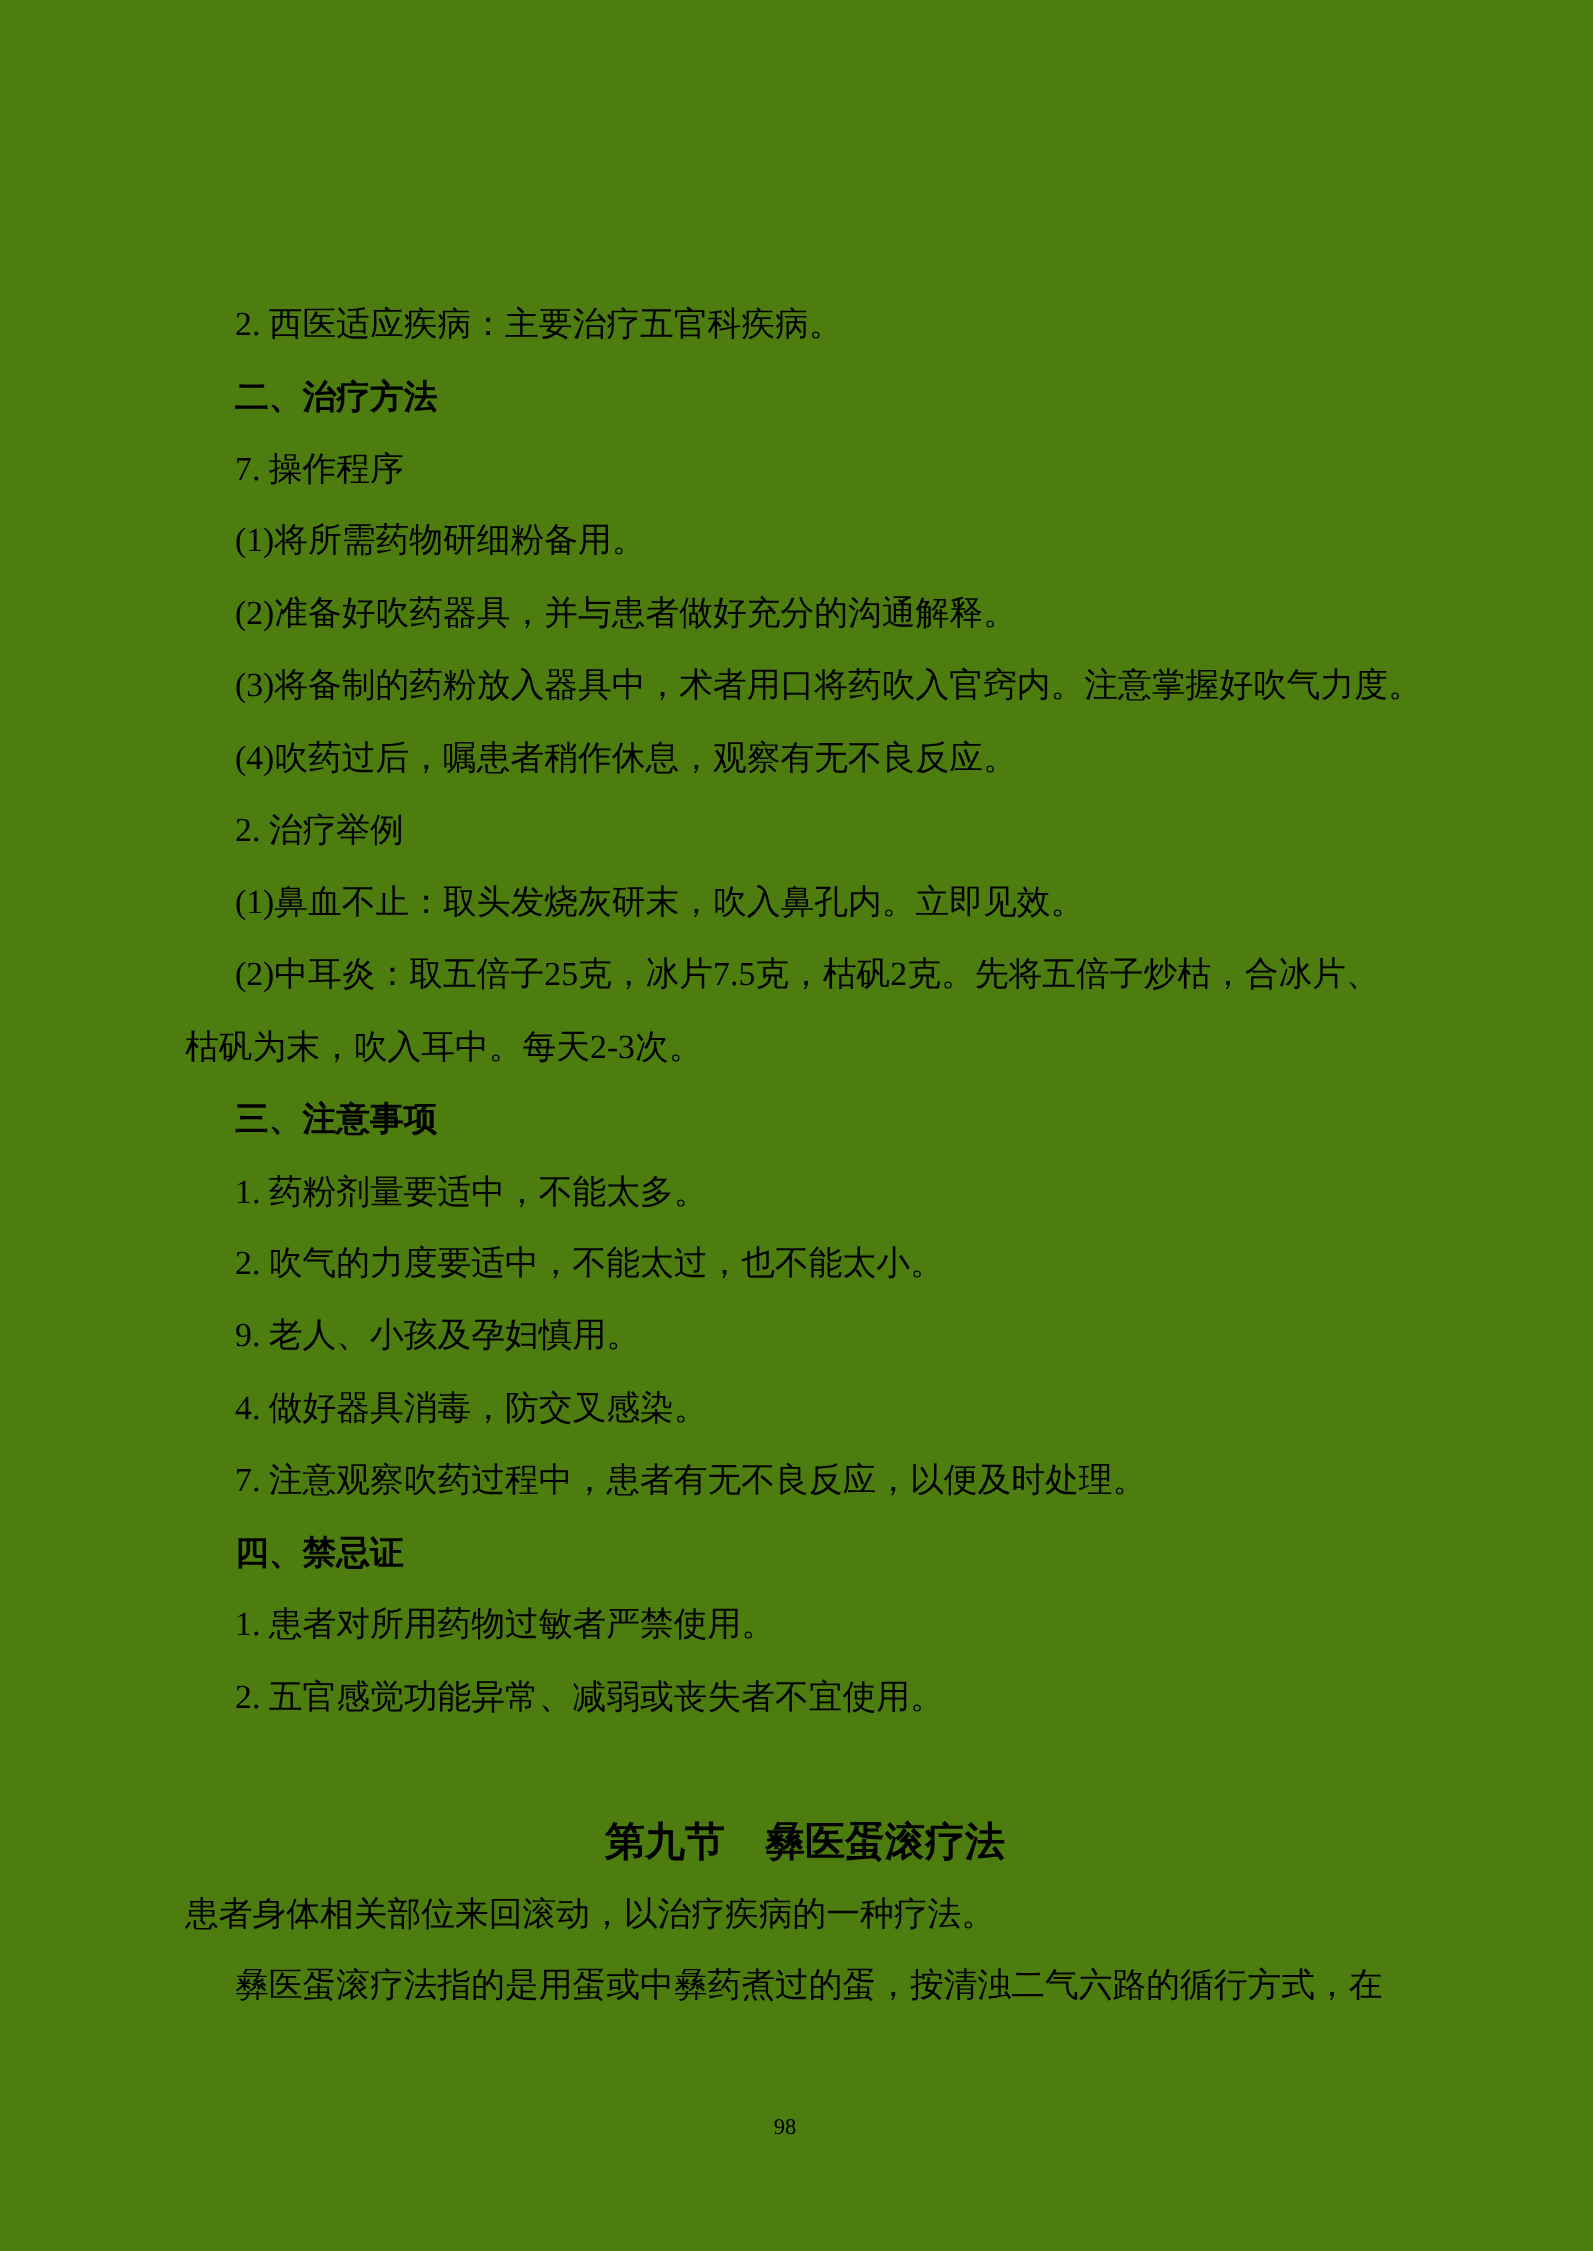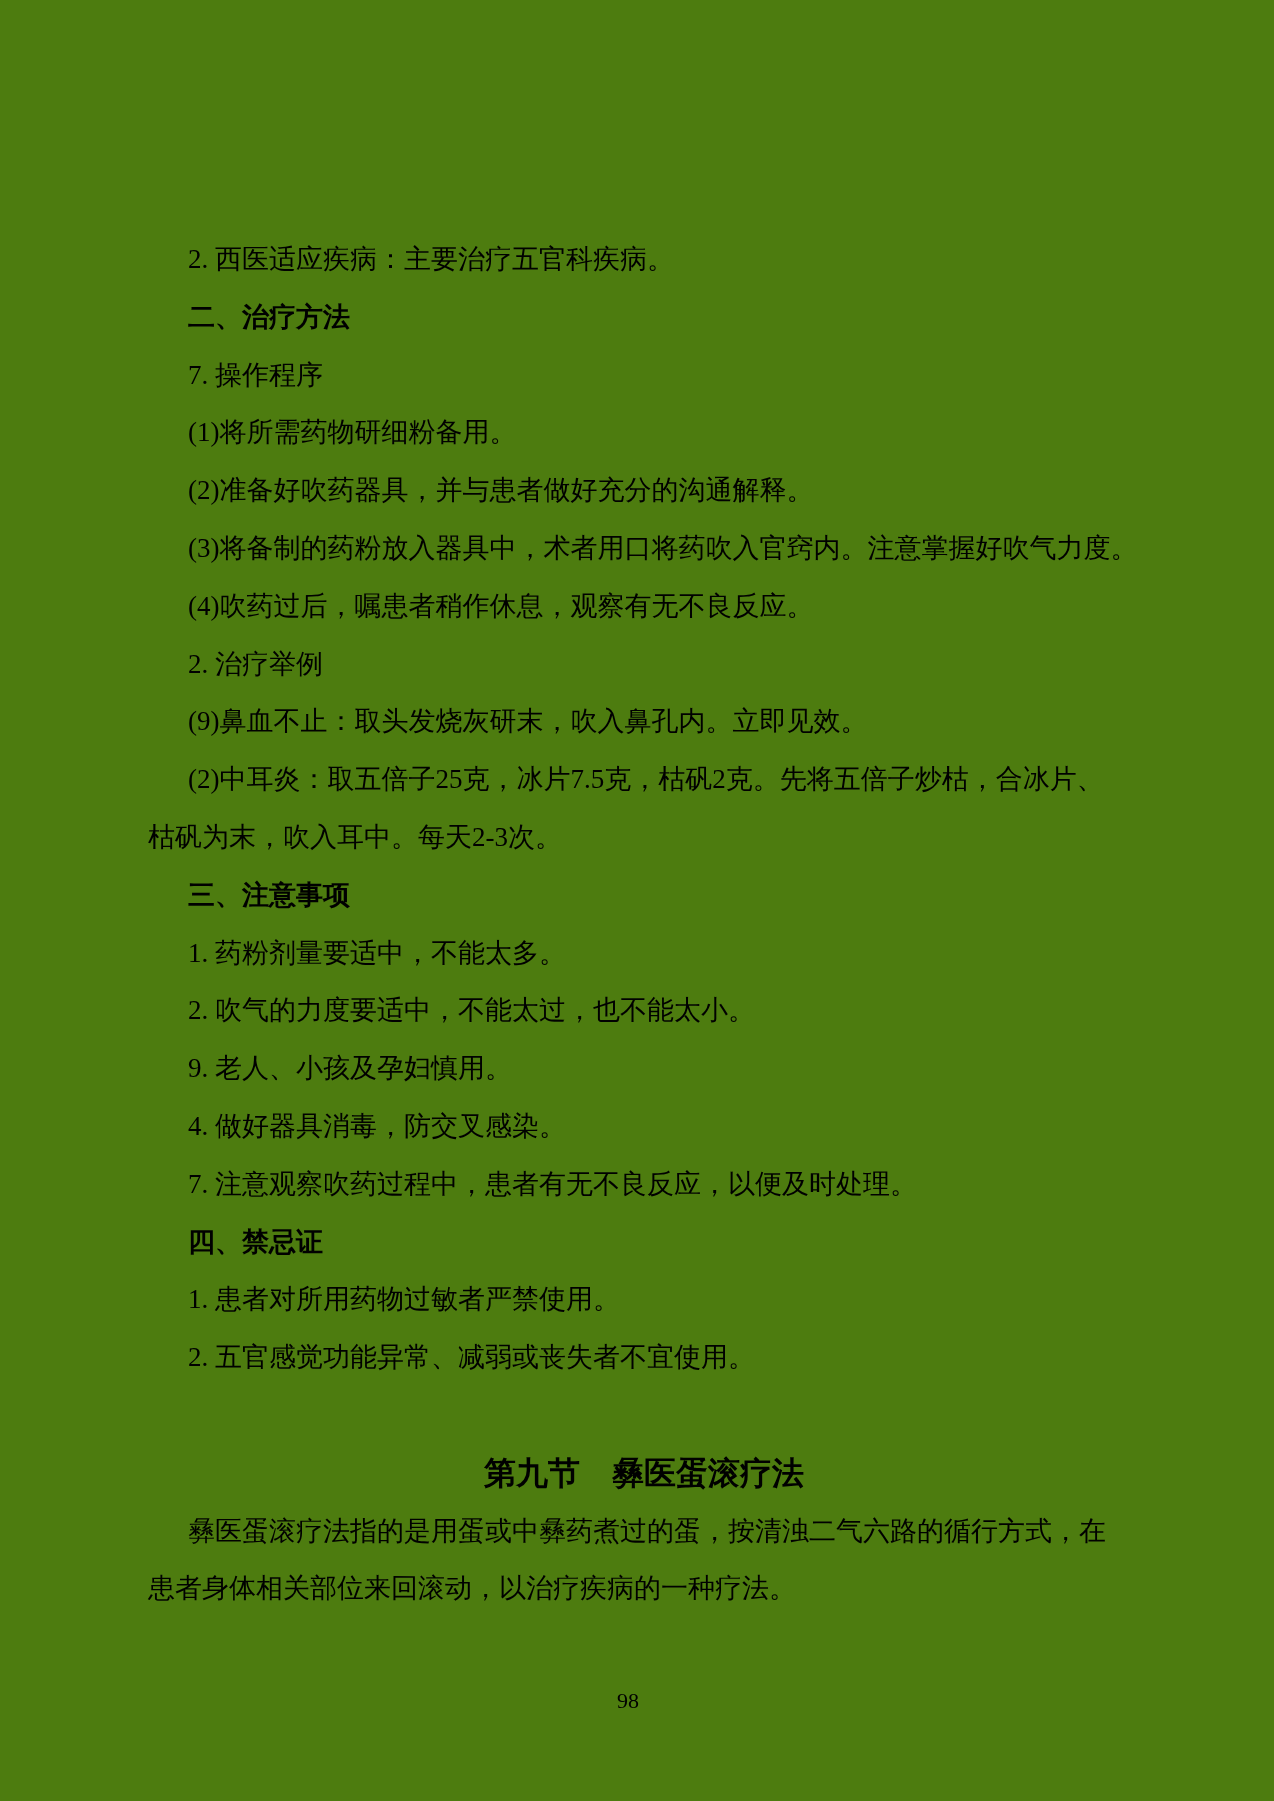--- a/index.html
+++ b/index.html
@@ -42,50 +42,50 @@
   }
   .ln.title {
     font-size: 32px;
   }
   .page-number {
     position: absolute;
     left: 0;
     top: 1686px;
     width: 1256px;
     text-align: center;
-    font-size: 22px;
+    font-size: 18px;
     line-height: 30px;
     font-family: "Liberation Serif", "DejaVu Serif", serif;
     color: #000000;
   }
 </style>
 </head>
 <body>
 
 <div class="page">
   <div class="content">
       <div class="ln indent">2. 西医适应疾病：主要治疗五官科疾病。</div>
       <div class="ln indent bold">二、治疗方法</div>
       <div class="ln indent">7. 操作程序</div>
       <div class="ln indent">(1)将所需药物研细粉备用。</div>
       <div class="ln indent">(2)准备好吹药器具，并与患者做好充分的沟通解释。</div>
       <div class="ln indent">(3)将备制的药粉放入器具中，术者用口将药吹入官窍内。注意掌握好吹气力度。</div>
       <div class="ln indent">(4)吹药过后，嘱患者稍作休息，观察有无不良反应。</div>
       <div class="ln indent">2. 治疗举例</div>
-      <div class="ln indent">(9)鼻血不止：取头发烧灰研末，吹入鼻孔内。立即见效。</div>
+      <div class="ln indent">(1)鼻血不止：取头发烧灰研末，吹入鼻孔内。立即见效。</div>
       <div class="ln indent">(2)中耳炎：取五倍子25克，冰片7.5克，枯矾2克。先将五倍子炒枯，合冰片、</div>
       <div class="ln">枯矾为末，吹入耳中。每天2-3次。</div>
       <div class="ln indent bold">三、注意事项</div>
       <div class="ln indent">1. 药粉剂量要适中，不能太多。</div>
       <div class="ln indent">2. 吹气的力度要适中，不能太过，也不能太小。</div>
       <div class="ln indent">9. 老人、小孩及孕妇慎用。</div>
       <div class="ln indent">4. 做好器具消毒，防交叉感染。</div>
       <div class="ln indent">7. 注意观察吹药过程中，患者有无不良反应，以便及时处理。</div>
       <div class="ln indent bold">四、禁忌证</div>
       <div class="ln indent">1. 患者对所用药物过敏者严禁使用。</div>
       <div class="ln indent">2. 五官感觉功能异常、减弱或丧失者不宜使用。</div>
       <div class="ln">&nbsp;</div>
       <div class="ln center bold title">第九节　彝医蛋滚疗法</div>
+      <div class="ln">患者身体相关部位来回滚动，以治疗疾病的一种疗法。</div>
       <div class="ln indent">彝医蛋滚疗法指的是用蛋或中彝药煮过的蛋，按清浊二气六路的循行方式，在</div>
-      <div class="ln">患者身体相关部位来回滚动，以治疗疾病的一种疗法。</div>
     </div>
   <div class="page-number">98</div>
 </div>
 
 </body></html>

